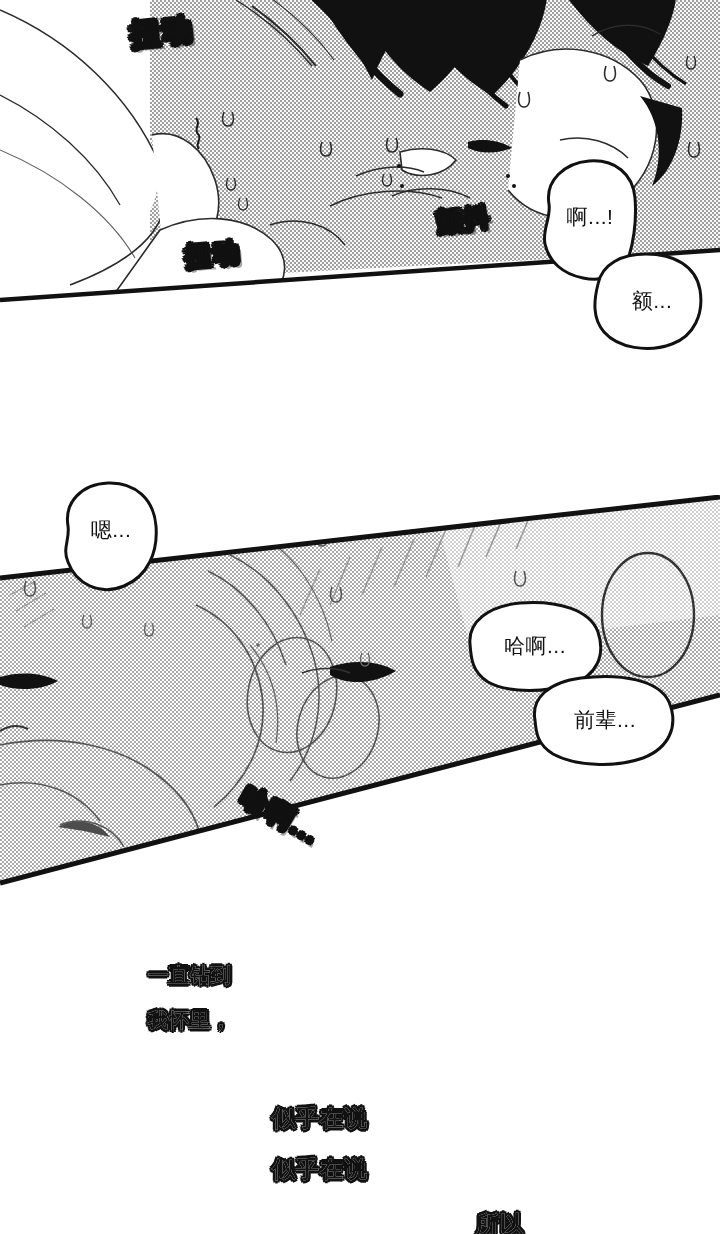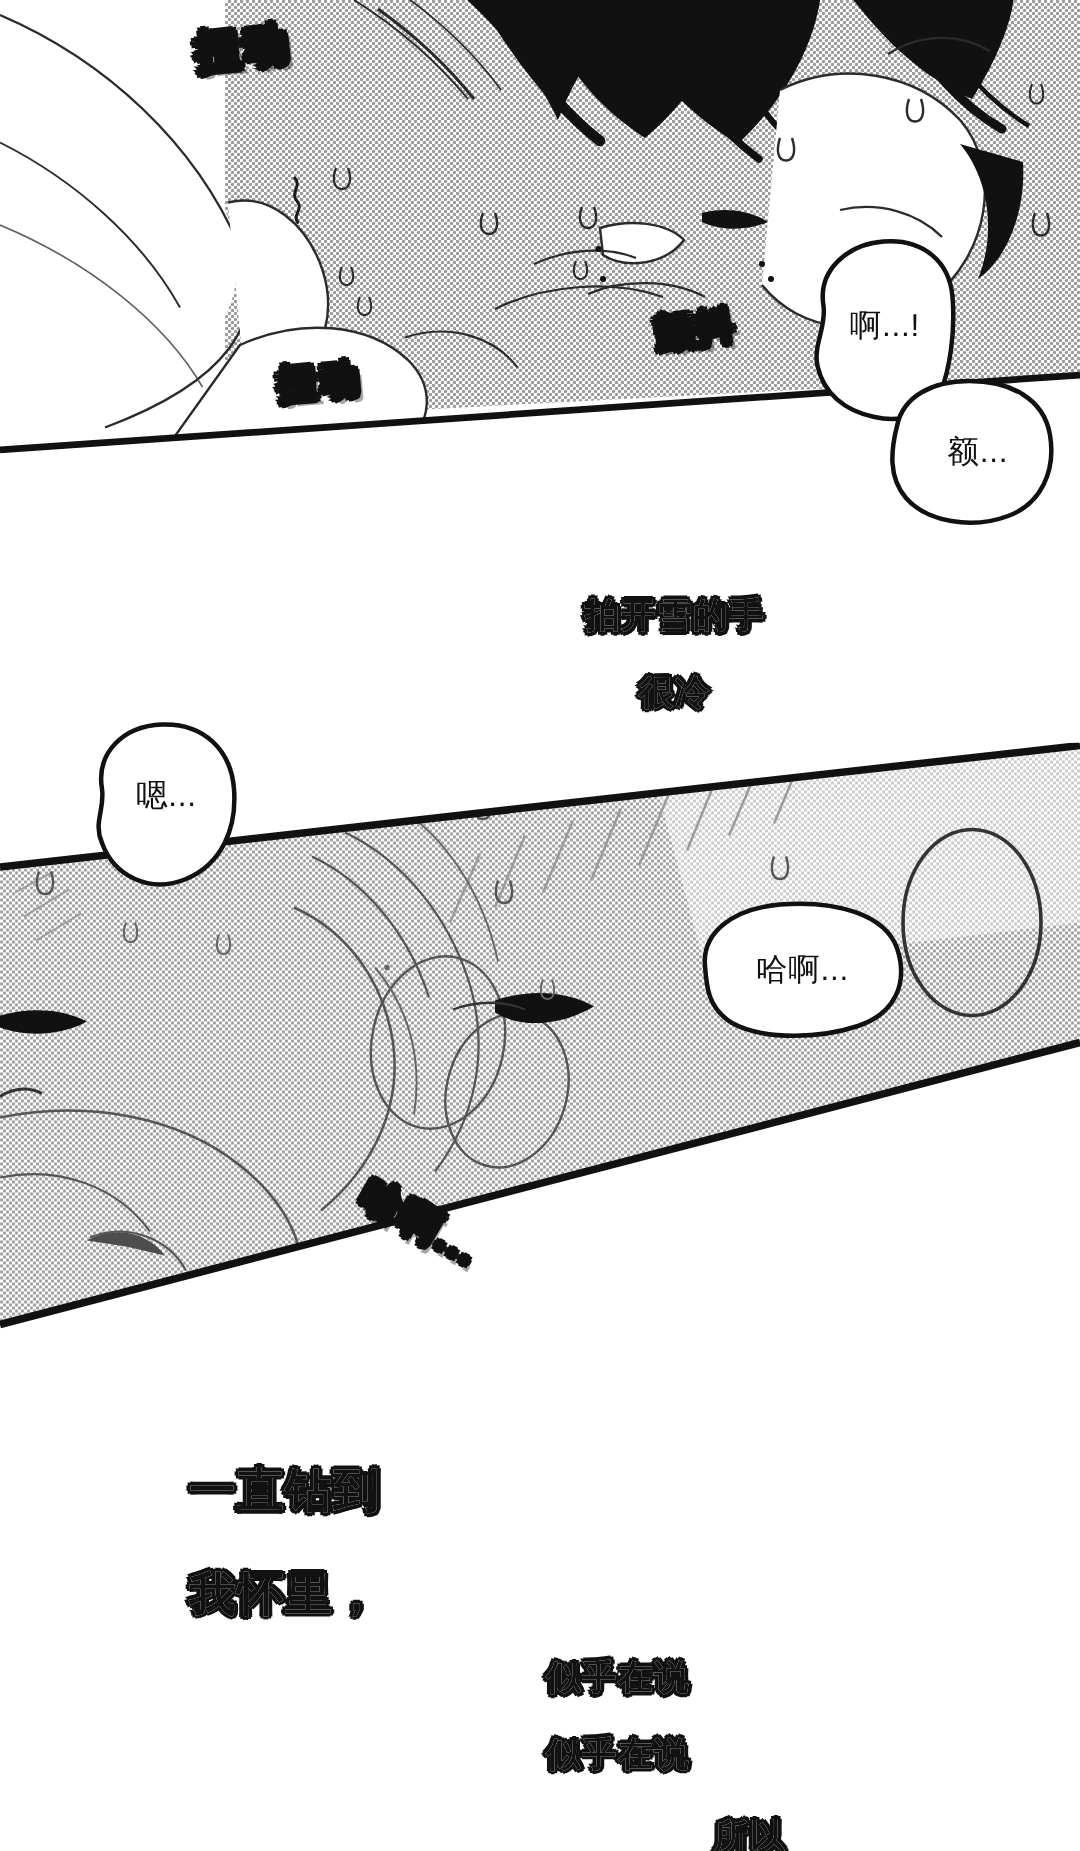--- a/index.html
+++ b/index.html
@@ -163,24 +163,20 @@
   </div>
 
   <div class="bubble" style="left:588px;top:248px;width:128px;height:110px;">
     <svg width="128" height="110" viewBox="0 0 128 110" xmlns="http://www.w3.org/2000/svg">
       <path d="M10,36 C14,16 34,6 58,6 C86,6 108,18 112,42 C116,66 106,88 84,96
                C60,105 30,100 16,84 C4,70 6,52 10,36 Z" fill="#ffffff" stroke="#111" stroke-width="3"></path>
     </svg>
     <div class="btext" style="transform:translate(0px,-2px);">额...</div>
   </div>
 
-  <div class="narr" style="left:310px;top:372px;width:280px;font-size:23px;">
-    <span>拍开雪的手</span><br>
-    <span>很冷</span>
-  </div>
 
   <div class="panel" style="left:0;top:495px;width:720px;height:400px;">
     <svg width="720" height="400" viewBox="0 0 720 400" xmlns="http://www.w3.org/2000/svg">
       <defs>
         <pattern id="tone2" width="4" height="4" patternUnits="userSpaceOnUse">
           <rect width="4" height="4" fill="#ffffff"></rect>
           <circle cx="1" cy="1" r="1.1" fill="#9e9e9e"></circle>
           <circle cx="3" cy="3" r="1.1" fill="#9e9e9e"></circle>
         </pattern>
         <clipPath id="p2clip">
@@ -256,31 +252,38 @@
   </div>
 
   <div class="bubble" style="left:462px;top:598px;width:150px;height:106px;">
     <svg width="150" height="106" viewBox="0 0 150 106" xmlns="http://www.w3.org/2000/svg">
       <path d="M8,46 C6,24 26,8 58,5 C96,2 128,12 136,34 C144,58 134,78 110,86
                C86,94 48,96 26,84 C10,74 9,60 8,46 Z" fill="#ffffff" stroke="#111" stroke-width="3"></path>
     </svg>
     <div class="btext" style="transform:translate(-2px,-5px);">哈啊...</div>
   </div>
 
+  <div class="bubble" style="left:527px;top:672px;width:152px;height:100px;">
+    <svg width="152" height="100" viewBox="0 0 152 100" xmlns="http://www.w3.org/2000/svg">
+      <path d="M8,48 C4,26 22,10 54,6 C94,1 132,8 142,30 C152,54 142,76 116,86
+               C88,96 48,94 26,82 C10,72 9,60 8,48 Z" fill="#ffffff" stroke="#111" stroke-width="3"></path>
+    </svg>
+    <div class="btext" style="transform:translate(2px,-2px);">前辈...</div>
+  </div>
 
   <div class="sfx sfx-diag" style="left:252px;top:778px;font-size:27px;transform:rotate(30deg);transform-origin:left top;">
     <span>哈啊...</span>
   </div>
 
-  <div class="narr" style="left:50px;top:942px;width:280px;font-size:31px;">
+  <div class="narr" style="left:50px;top:942px;width:280px;font-size:20px;">
     <span>一直钻到</span><br>
     <span>我怀里，</span>
   </div>
 
-  <div class="narr" style="left:180px;top:1080px;width:280px;font-size:23px;text-align:right;">
+  <div class="narr" style="left:180px;top:1080px;width:280px;font-size:23px;">
     <span>似乎在说</span><br>
     <span>似乎在说</span>
   </div>
 
   <div class="narr" style="left:360px;top:1186px;width:280px;font-size:23px;">
     <span>所以</span>
   </div>
 
 </div>
 

